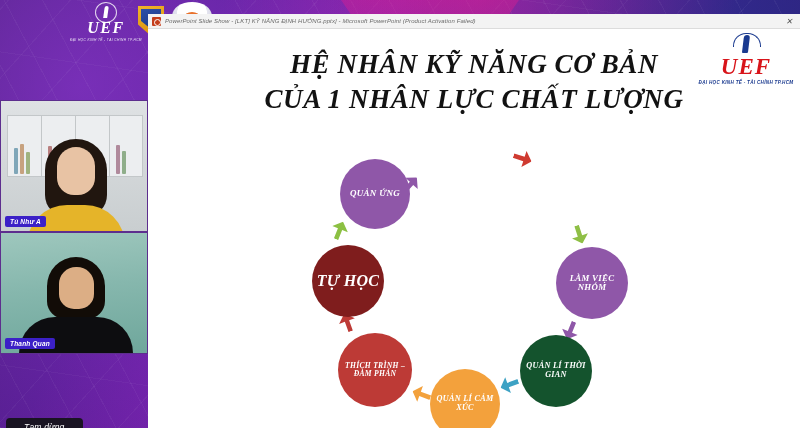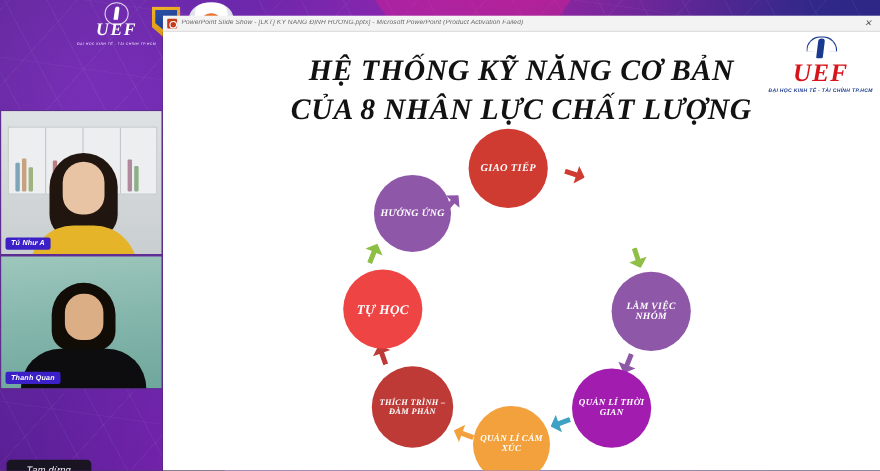--- a/index.html
+++ b/index.html
@@ -244,40 +244,39 @@
       <div class="slide-uef">
         <div class="mark">
           <div class="arc"></div>
             <div class="fig"></div>
         </div>
         <div class="wordmark">UEF</div>
         <div class="tagline">ĐẠI HỌC KINH TẾ - TÀI CHÍNH TP.HCM</div>
       </div>
 
       <div class="slide-title">
-        <span>HỆ THỐNG KỸ NĂNG CƠ BẢN</span>
-        <span class="line2">CỦA 8 NHÂN LỰC CHẤT LƯỢNG</span>
+        <span>HỆ NHÂN KỸ NĂNG CƠ BẢN</span>
+        <span class="line2">CỦA 1 NHÂN LỰC CHẤT LƯỢNG</span>
       </div>
 
       <div class="diagram" id="diagram">
           <div class="arrow" style="left: 93px; top: 58px; background: rgb(143, 87, 168); transform: rotate(-48deg);"></div>
           <div class="arrow" style="left: 205px; top: 32px; background: rgb(207, 59, 49); transform: rotate(18deg);"></div>
           <div class="arrow" style="left: 262px; top: 108px; background: rgb(143, 191, 70); transform: rotate(72deg);"></div>
           <div class="arrow" style="left: 253px; top: 204px; background: rgb(143, 87, 168); transform: rotate(112deg);"></div>
           <div class="arrow" style="left: 192px; top: 258px; background: rgb(61, 162, 196); transform: rotate(160deg);"></div>
           <div class="arrow" style="left: 104px; top: 268px; background: rgb(243, 161, 60); transform: rotate(200deg);"></div>
           <div class="arrow" style="left: 30px; top: 196px; background: rgb(189, 58, 54); transform: rotate(250deg);"></div>
           <div class="arrow" style="left: 22px; top: 104px; background: rgb(140, 192, 67); transform: rotate(292deg);"></div>
-          <div class="node" style="left: 118px; top: 0px; width: 72px; height: 72px; background: rgb(207, 59, 49); font-size: 9.5px;">GIAO TIẾP</div>
           <div class="node" style="left: 248px; top: 130px; width: 72px; height: 72px; background: rgb(143, 87, 168); font-size: 8.8px;">LÀM VIỆC NHÓM</div>
-          <div class="node" style="left: 212px; top: 218px; width: 72px; height: 72px; background: #a21caf; font-size: 8.2px;">QUẢN LÍ THỜI GIAN</div>
+          <div class="node" style="left: 212px; top: 218px; width: 72px; height: 72px; background: #14532d; font-size: 8.2px;">QUẢN LÍ THỜI GIAN</div>
           <div class="node" style="left: 122px; top: 252px; width: 70px; height: 70px; background: rgb(243, 161, 60); font-size: 8.2px;">QUẢN LÍ CẢM XÚC</div>
           <div class="node" style="left: 30px; top: 216px; width: 74px; height: 74px; background: rgb(189, 58, 54); font-size: 7.6px;">THÍCH TRÌNH – ĐÀM PHÁN</div>
-          <div class="node" style="left: 4px; top: 128px; width: 72px; height: 72px; background: #ef4444; font-size: 12px; text-align: center;">TỰ HỌC</div>
-          <div class="node" style="left: 32px; top: 42px; width: 70px; height: 70px; background: rgb(143, 87, 168); font-size: 9px;">HƯỚNG ỨNG</div>
+          <div class="node" style="left: 4px; top: 128px; width: 72px; height: 72px; background: #7f1d1d; font-size: 16px; text-align: center;">TỰ HỌC</div>
+          <div class="node" style="left: 32px; top: 42px; width: 70px; height: 70px; background: rgb(143, 87, 168); font-size: 9px;">QUẢN ỨNG</div>
         </div>
 
     </div>
   </div>
 
   <div class="tile tile-1">
     <div class="vid1-bg">
       <div class="shelf">
         <i style="left:33px"></i>
           <i style="left:67px"></i>

